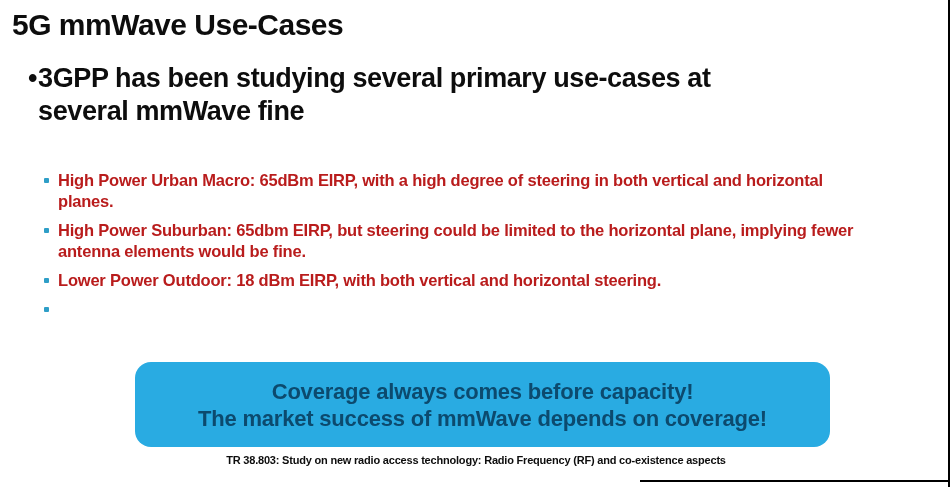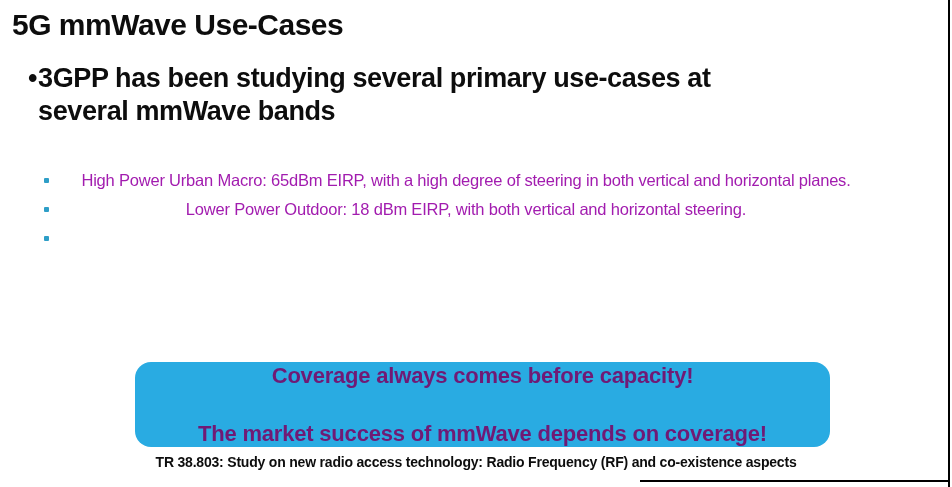--- a/index.html
+++ b/index.html
@@ -46,25 +46,24 @@
     position: absolute;
     left: 44px;
     top: 170px;
     width: 830px;
   }
   .bullet-item {
     position: relative;
     padding-left: 14px;
     margin-bottom: 8px;
     font-size: 16.5px;
-    font-weight: normal;
+    font-weight: bold;
     line-height: 21px;
     letter-spacing: -0.2px;
-    color: #a21caf;
-    text-align: center;
+    color: #b91c1c;
   }
   .bullet-item .dot {
     position: absolute;
     left: 0;
     top: 8px;
     width: 5px;
     height: 5px;
     border-radius: 1px;
   }
   .callout {
@@ -85,21 +84,21 @@
     font-weight: bold;
     line-height: 27px;
     letter-spacing: -0.2px;
   }
   .footer-note {
     position: absolute;
     left: 0;
     top: 454px;
     width: 952px;
     text-align: center;
-    font-size: 14px;
+    font-size: 11px;
     font-weight: bold;
     letter-spacing: -0.2px;
     color: #0d0d0d;
   }
   .edge-right {
     position: absolute;
     right: 2px;
     top: 0;
     width: 2px;
     height: 487px;
@@ -116,38 +115,42 @@
 </style>
 </head>
 <body>
 
 <div class="slide">
 
   <div class="slide-title">5G mmWave Use-Cases</div>
 
   <div class="subtitle">
     <span class="marker">•</span>
-    <span>3GPP has been studying several primary use-cases at several mmWave bands</span>
+    <span>3GPP has been studying several primary use-cases at several mmWave fine</span>
   </div>
 
   <div class="bullet-list">
     <div class="bullet-item">
       <span class="dot" style="background: rgb(46, 158, 199);"></span>
       <span>High Power Urban Macro: 65dBm EIRP, with a high degree of steering in both vertical and horizontal planes.</span>
+    </div>
+    <div class="bullet-item">
+      <span class="dot" style="background: rgb(46, 158, 199);"></span>
+      <span>High Power Suburban: 65dbm EIRP, but steering could be limited to the horizontal plane, implying fewer antenna elements would be fine.</span>
     </div>
     <div class="bullet-item">
       <span class="dot" style="background: rgb(46, 158, 199);"></span>
       <span>Lower Power Outdoor: 18 dBm EIRP, with both vertical and horizontal steering.</span>
     </div>
     <div class="bullet-item">
       <span class="dot" style="background: rgb(46, 158, 199);"></span>
     </div>
   </div>
 
-  <div class="callout" style="background: rgb(41, 171, 226); color: #701a75; justify-content: space-between;">
+  <div class="callout" style="background: rgb(41, 171, 226); color: #0c4a6e;">
     <div class="callout-line">Coverage always comes before capacity!</div>
     <div class="callout-line">The market success of mmWave depends on coverage!</div>
   </div>
 
   <div class="footer-note">TR 38.803: Study on new radio access technology: Radio Frequency (RF) and co-existence aspects</div>
 
   <div class="edge-right"></div>
   <div class="edge-bottom"></div>
 
 </div>

